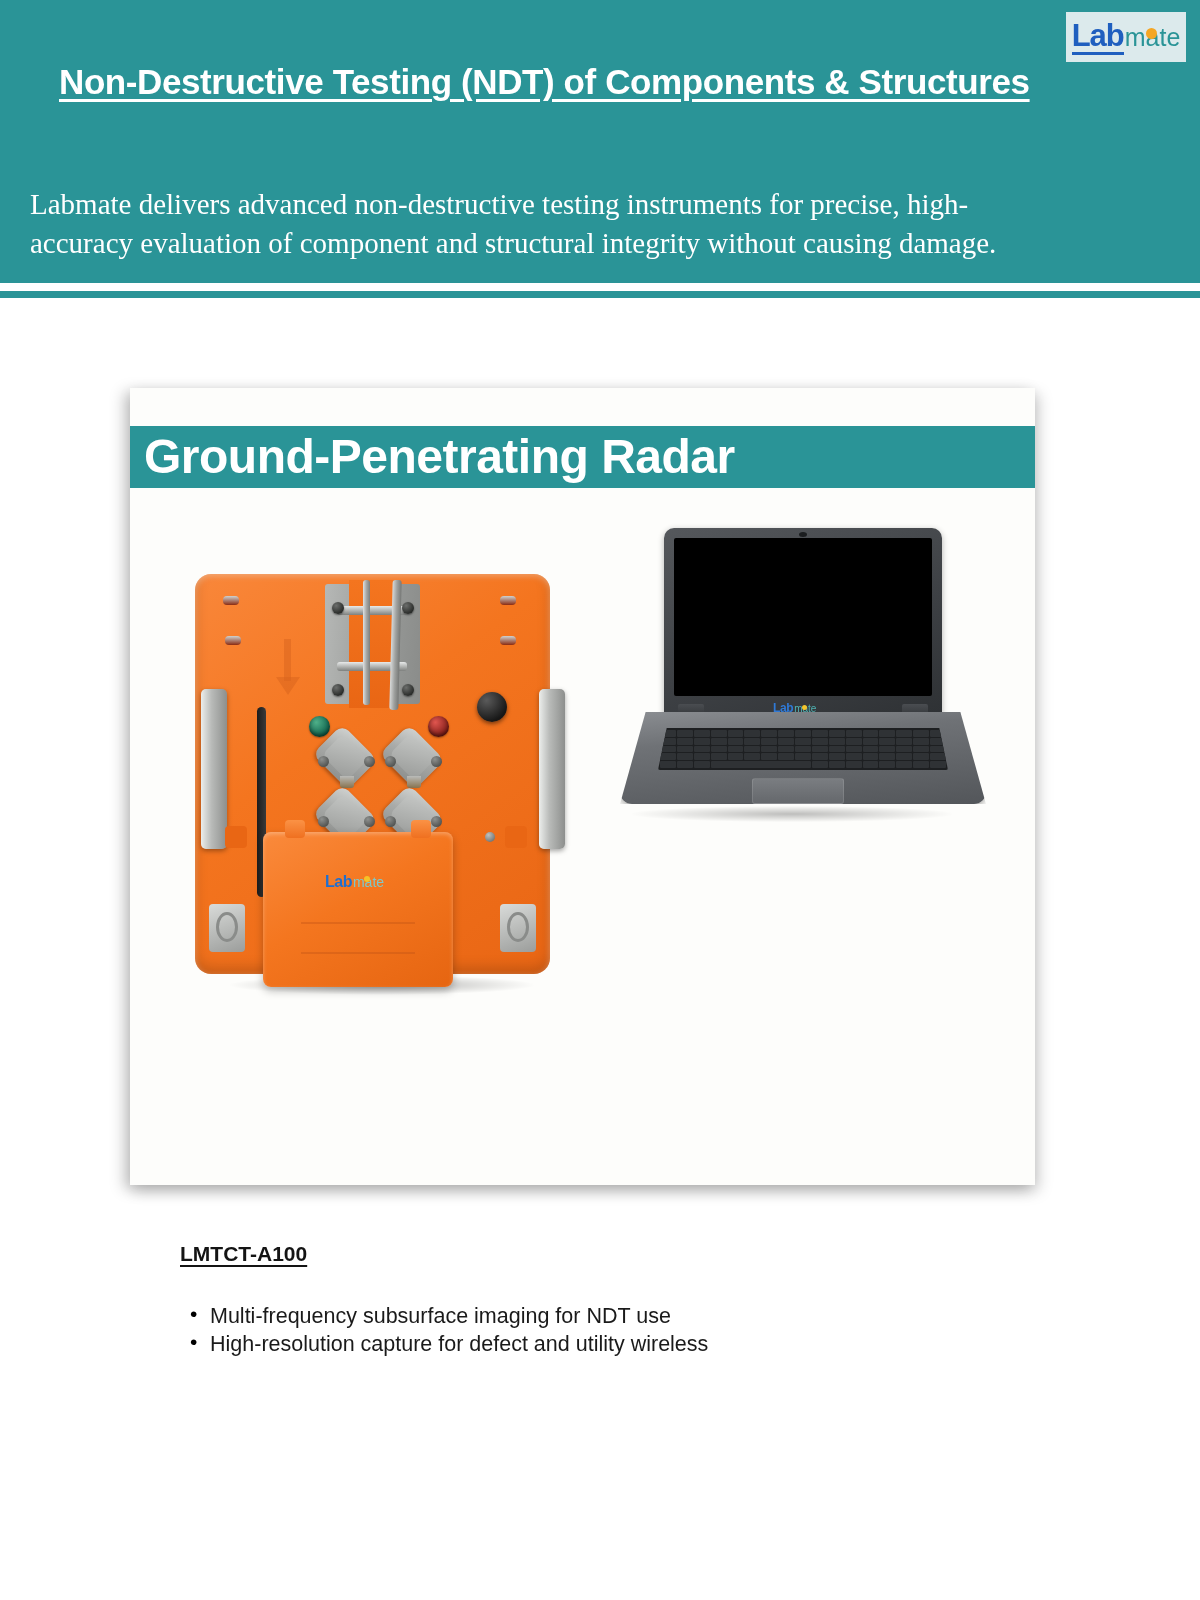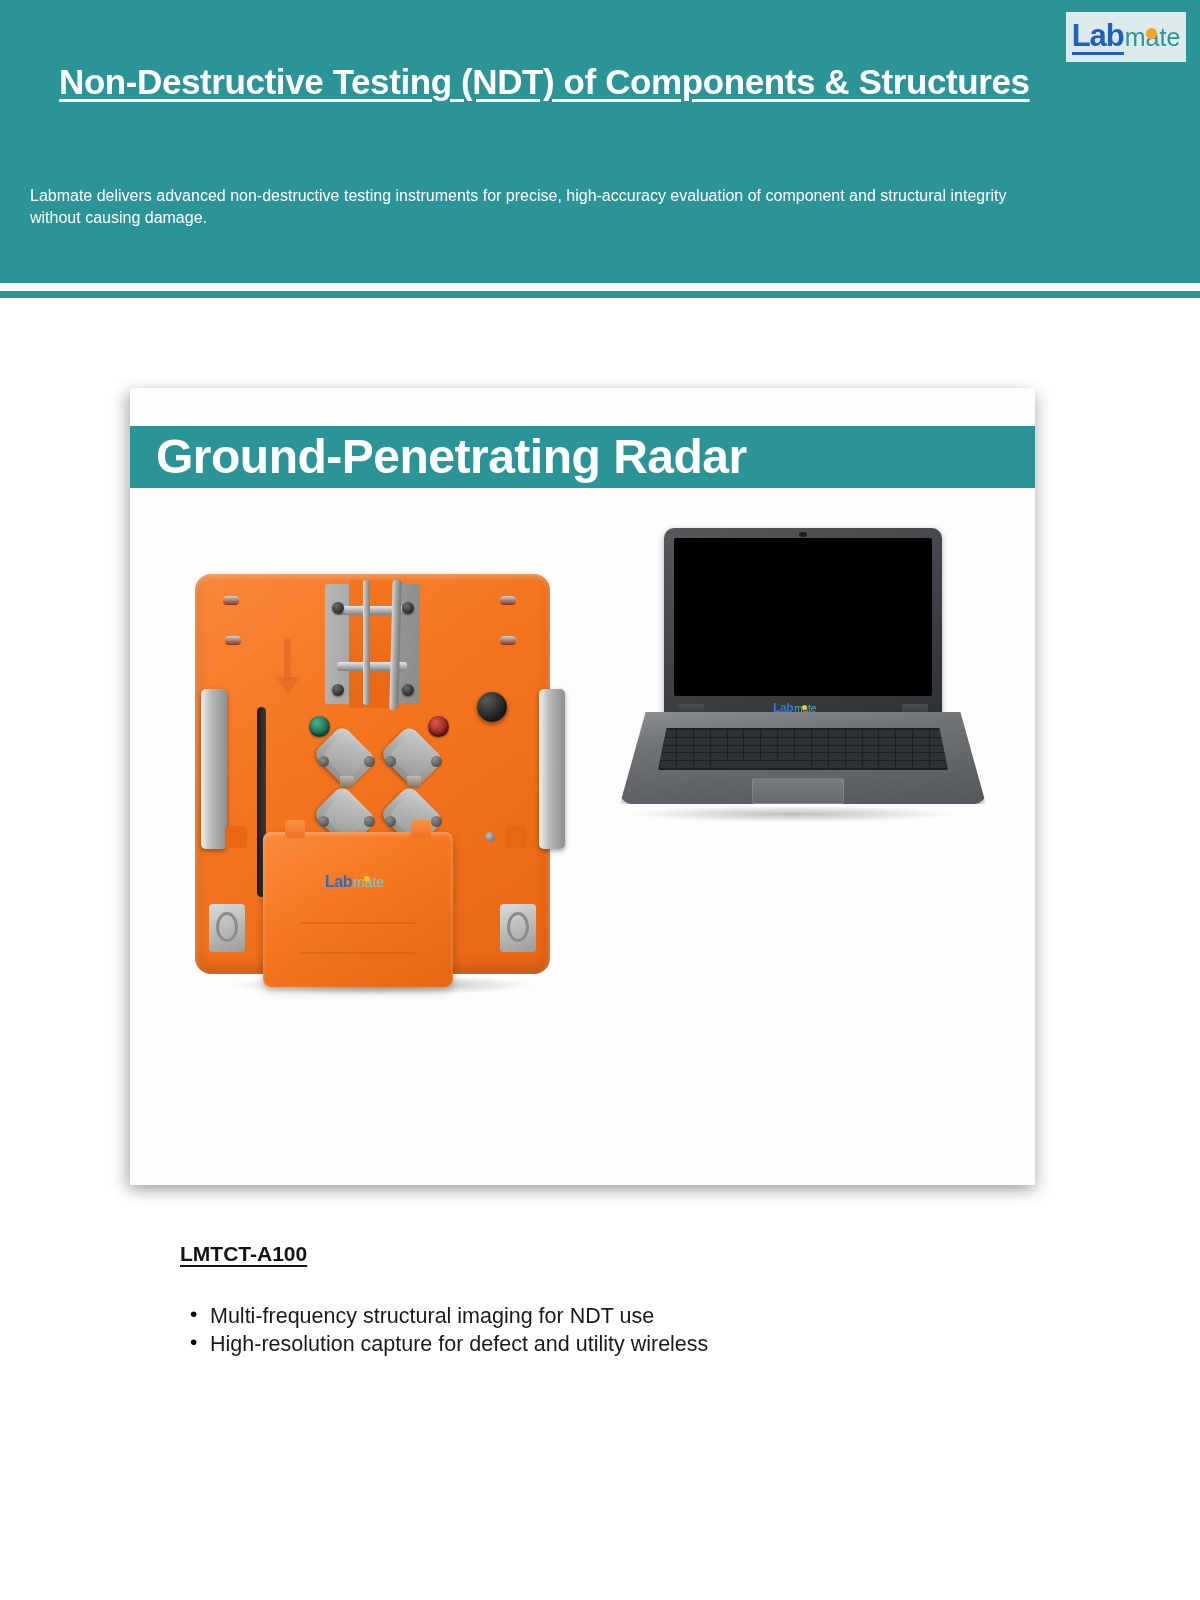--- a/index.html
+++ b/index.html
@@ -49,21 +49,21 @@
     font-size: 35px; font-weight: bold; color: #ffffff;
     line-height: 1.28; letter-spacing: -0.4px;
     text-decoration: underline;
     text-underline-offset: 5px;
     text-decoration-thickness: 3px;
     margin-left: 29px;
   }
   .header-sub {
     position: absolute; left: 30px; top: 185px;
     width: 1030px;
-    font-size: 16px; color: #ffffff; line-height: 1.35;
+    font-size: 29px; color: #ffffff; line-height: 1.35; font-family: Liberation Serif, serif;
   }
   .header-rule {
     position: absolute; left: 0; top: 291px;
     width: 1200px; height: 7px; background: #2a9497;
   }
 
   
   .card {
     position: absolute; left: 130px; top: 388px;
     width: 905px; height: 797px;
@@ -71,21 +71,21 @@
     box-shadow: -6px 4px 14px rgba(0,0,0,0.22), 4px 6px 14px rgba(0,0,0,0.18);
   }
   .card-banner {
     position: absolute; left: 0; top: 38px;
     width: 905px; height: 62px;
     background: #2a9497;
     display: flex; align-items: center;
   }
   .card-banner-title {
     color: #ffffff; font-size: 48px; font-weight: bold;
-    letter-spacing: -0.5px; padding-left: 26px; line-height: 1;
+    letter-spacing: -0.5px; padding-left: 14px; line-height: 1;
   }
 
   .product-stage {
     position: absolute; left: 0; top: 100px; width: 905px; height: 697px;
   }
 
   
   .gpr {
     position: absolute; left: 45px; top: 72px;
     width: 400px; height: 450px;
@@ -545,17 +545,17 @@
           </div>
         </div>
         <div class="lt-trackpad"></div>
       </div>
 
     </div>
   </div>
 
   <div class="spec-model">LMTCT-A100</div>
   <ul class="spec-list">
-    <li> Multi-frequency structural imaging for NDT use</li>
+    <li> Multi-frequency subsurface imaging for NDT use</li>
     <li>High-resolution capture for defect and utility wireless</li>
   </ul>
 
 </div>
 
 </body></html>

